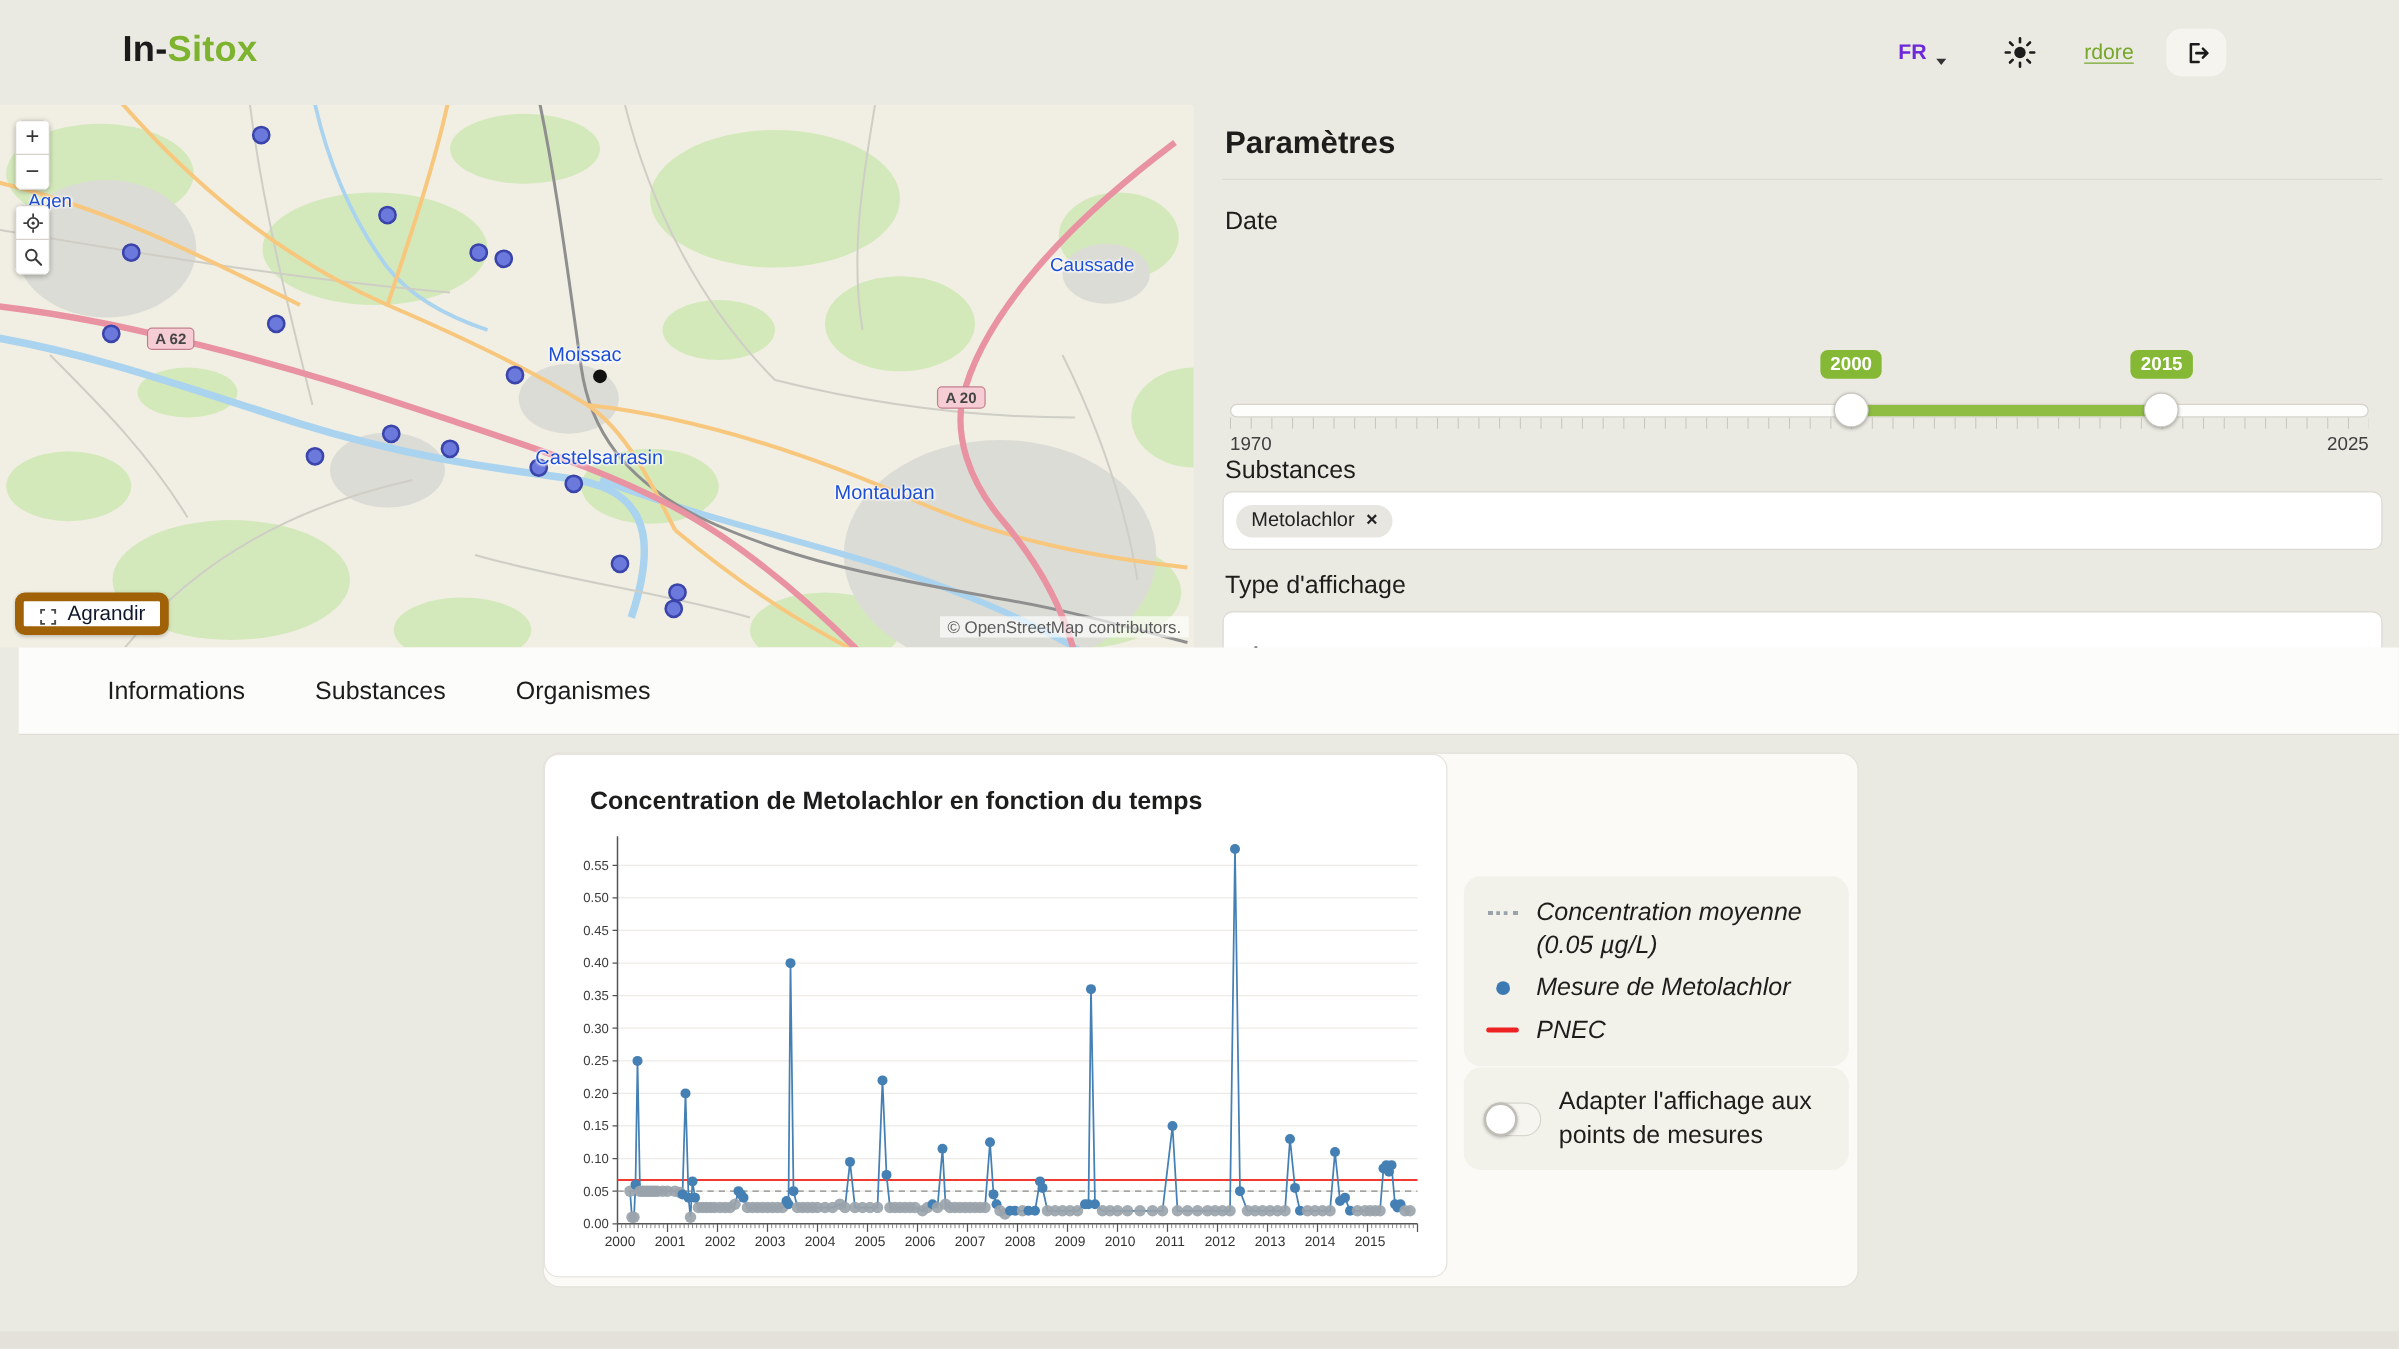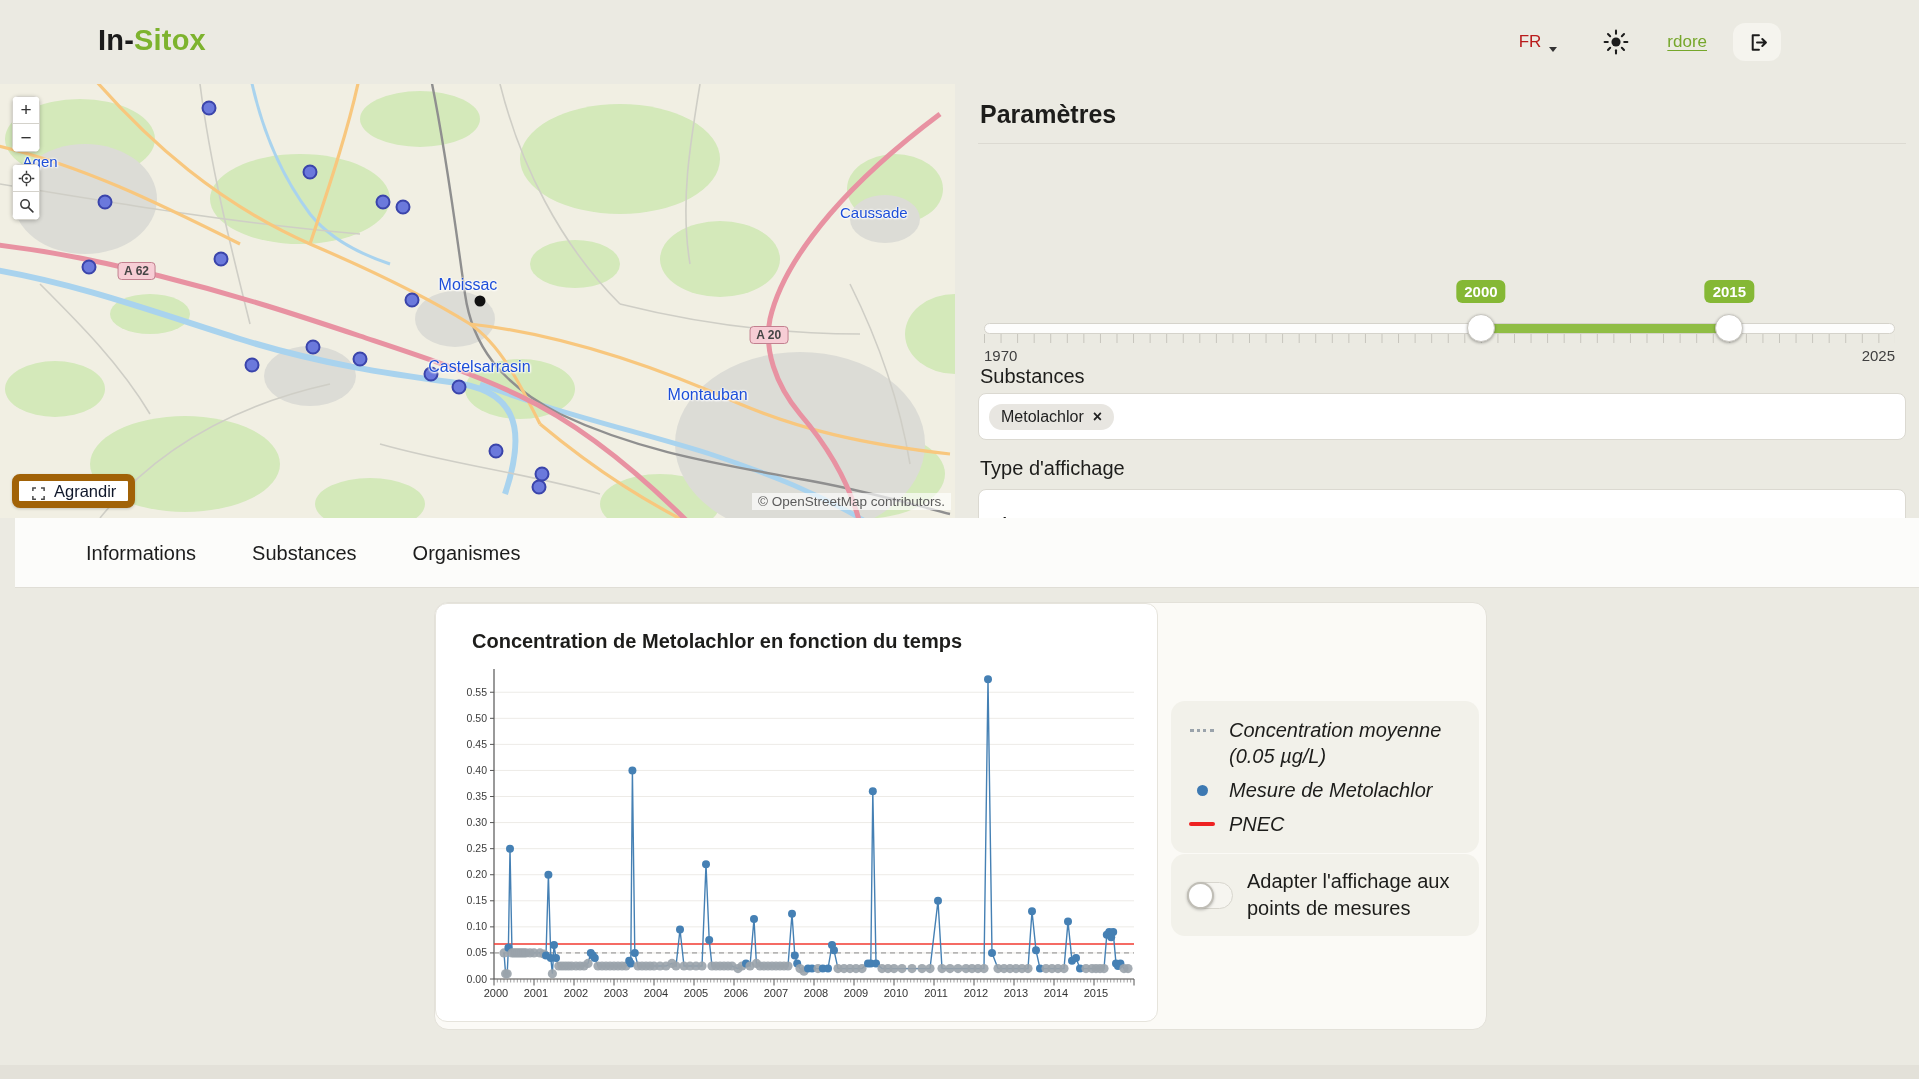--- a/index.html
+++ b/index.html
@@ -4,21 +4,21 @@
 <style>
   * { margin:0; padding:0; box-sizing:border-box; }
   html,body { width:1919px; height:1079px; overflow:hidden; }
   body { font-family:"Liberation Sans", sans-serif; background:#ebeae2; color:#1d1d1b; position:relative; }
 
   
   header { position:absolute; left:0; top:0; width:1919px; height:84px; background:#ebeae2; }
   .logo { position:absolute; left:98px; top:24px; font-size:29px; font-weight:700; letter-spacing:.2px; color:#1b1b1b; }
   .logo .green { color:#7db32e; }
   .hdr-right { position:absolute; right:138px; top:0; height:84px; display:flex; align-items:center; gap:26px; }
-  .lang { display:flex; align-items:flex-end; font-size:17px; font-weight:400; cursor:pointer; color:#b91c1c; }
+  .lang { display:flex; align-items:flex-end; font-size:17px; font-weight:700; cursor:pointer; color:#6d28d9; }
   .caret { width:0; height:0; border-left:4.5px solid transparent; border-right:4.5px solid transparent; border-top:5px solid #333; margin-left:8px; margin-top:2px; }
   .theme-btn { background:none; border:none; cursor:pointer; display:flex; align-items:center; margin-left:20px; }
   .user-link { color:#76a72b; font-size:17px; text-decoration:underline; text-underline-offset:3px; cursor:pointer; margin-left:12px; }
   .logout-btn { width:48px; height:38px; border:none; border-radius:12px; background:#f5f4ee; display:flex; align-items:center; justify-content:center; cursor:pointer; }
 
   
   .map { position:absolute; left:0; top:84px; width:955px; height:434px; overflow:hidden; background:#f1efe3; }
   .map svg.base { position:absolute; inset:0; }
   .town { position:absolute; transform:translate(-50%,-50%); font-size:15px; color:#1d4ed8; white-space:nowrap;
           text-shadow:0 0 2px #fff,0 0 2px #fff,0 0 3px #fff,1px 1px 2px #fff; }
@@ -213,21 +213,21 @@
       <div class="marker" style="left: 51.9%; top: 84.6%;"></div>
       <div class="marker" style="left: 56.8%; top: 89.9%;"></div>
       <div class="marker" style="left: 56.4%; top: 92.9%;"></div>
       <div class="station-dot" style="left: 50.3%; top: 50%;"></div>
       <div class="town" style="left: 4.2%; top: 17.7%;">Agen</div>
       <div class="town major" style="left: 49%; top: 46.3%;">Moissac</div>
       <div class="town major" style="left: 50.2%; top: 65.2%;">Castelsarrasin</div>
       <div class="town major" style="left: 74.1%; top: 71.7%;">Montauban</div>
       <div class="town" style="left: 91.5%; top: 29.5%;">Caussade</div>
       <div class="road-badge" style="left: 14.3%; top: 43.1%;">A 62</div>
-      <div class="road-badge" style="left: 80.5%; top: 53.9%; margin-top: 17px;">A 20</div>
+      <div class="road-badge" style="left: 80.5%; top: 53.9%;">A 20</div>
     </div>
   <div class="map-ctrl ctrl-zoom">
     <button>+</button>
     <button>−</button>
   </div>
   <div class="map-ctrl ctrl-tools">
     <button>
       <svg width="17" height="17" viewBox="0 0 24 24" fill="none">
         <circle cx="12" cy="12" r="6" stroke="#3a3a3a" stroke-width="2"></circle>
         <circle cx="12" cy="12" r="1.8" fill="#3a3a3a"></circle>
@@ -251,20 +251,21 @@
       <path d="M3,8 V3 H8 M16,3 H21 V8 M21,16 V21 H16 M8,21 H3 V16" stroke="#4a4a4a" stroke-width="2.4"></path>
     </svg>
     <span>Agrandir</span>
   </button>
   <div class="attribution"><span>© </span><a>OpenStreetMap</a><span> contributors.</span></div>
 </div>
 
 <section class="params">
   <h2>Paramètres</h2>
   <div class="divider"></div>
+  <div class="field-label lbl-date">Date</div>
   <div class="slider">
     <div class="track">
         <div class="fill" id="slider-fill" style="left: 54.5455%; right: 18.1818%;"></div>
       </div>
     <div class="ticks"></div>
     <div class="badge" id="badge-from" style="left: 54.5455%;">2000</div>
     <div class="badge" id="badge-to" style="left: 81.8182%;">2015</div>
     <div class="handle" id="handle-from" style="left: 54.5455%;"></div>
     <div class="handle" id="handle-to" style="left: 81.8182%;"></div>
     <div class="minmax">

